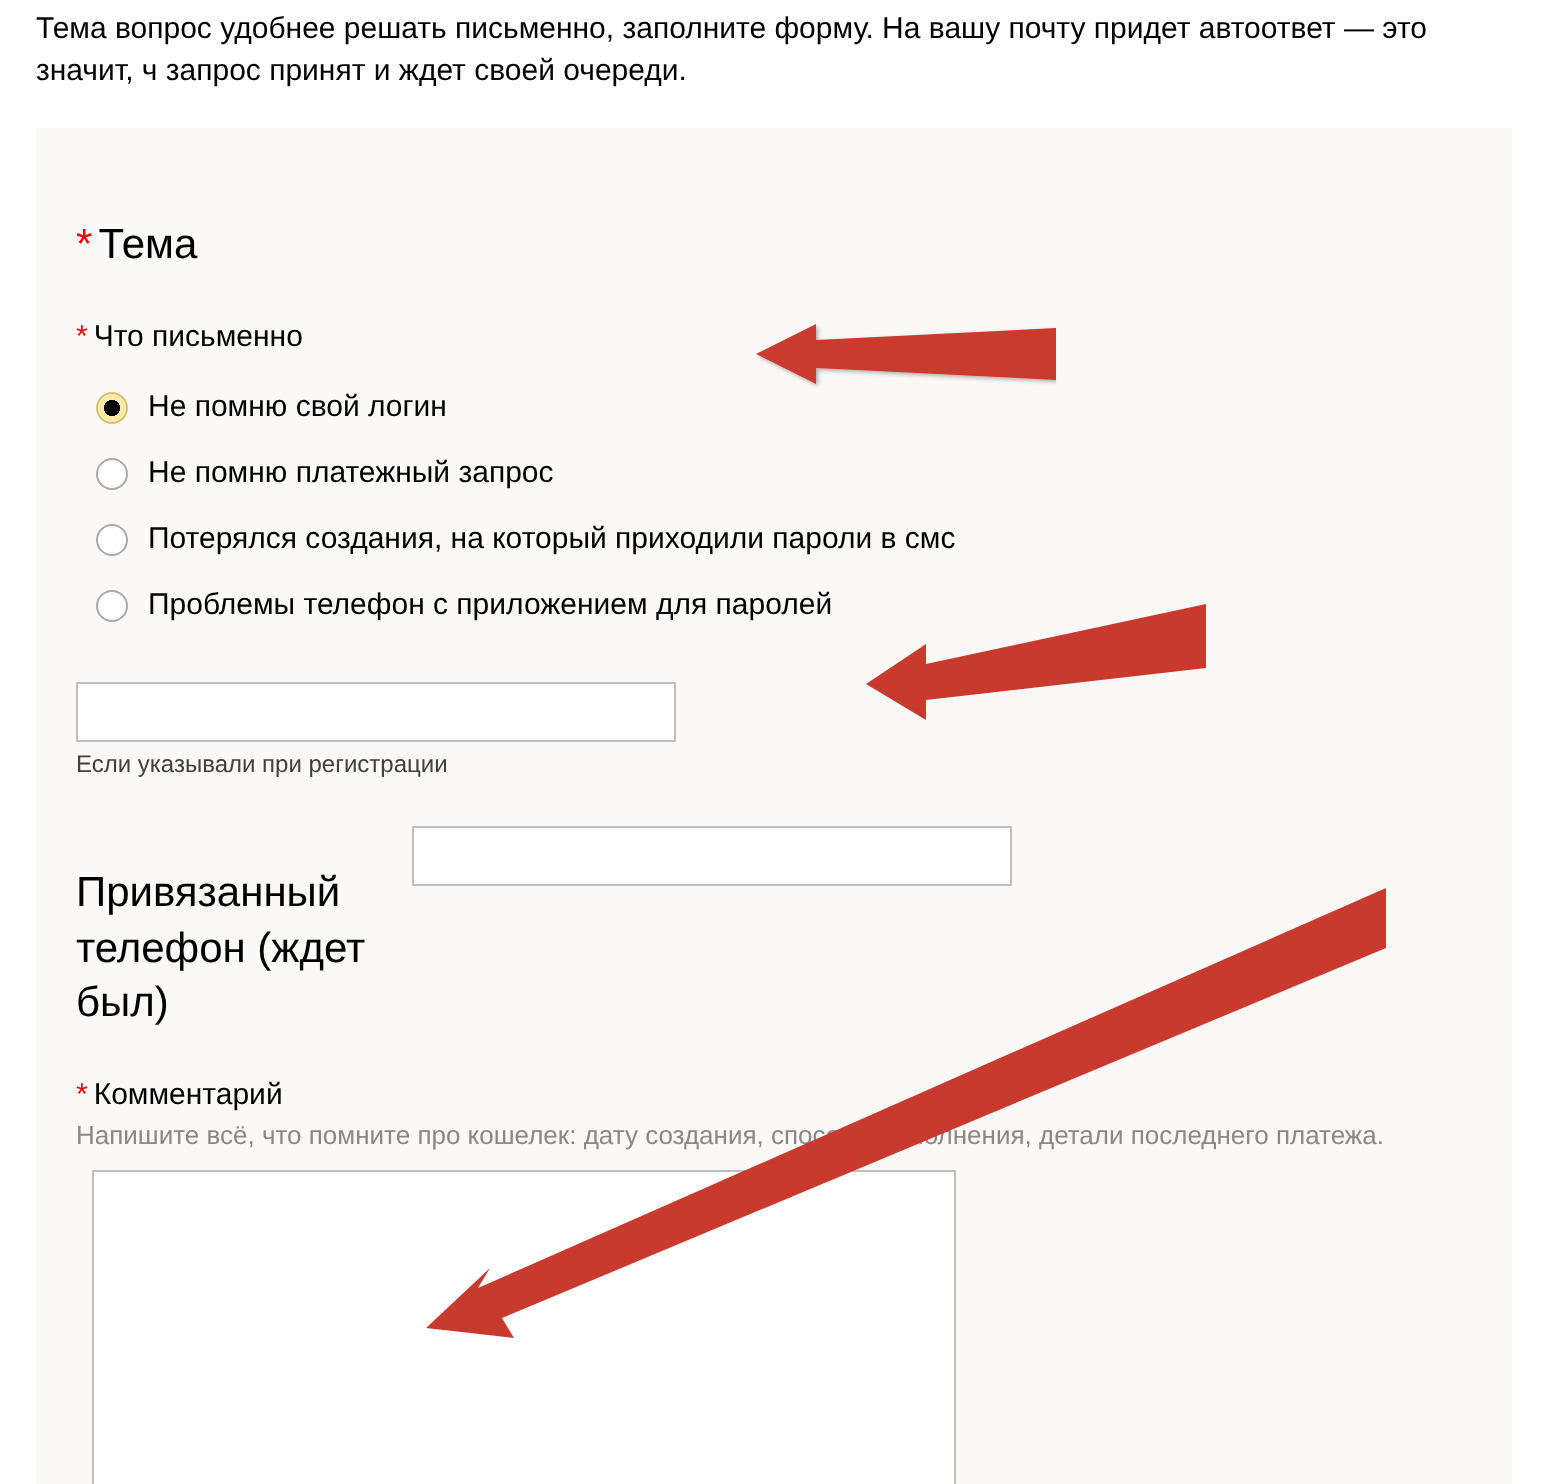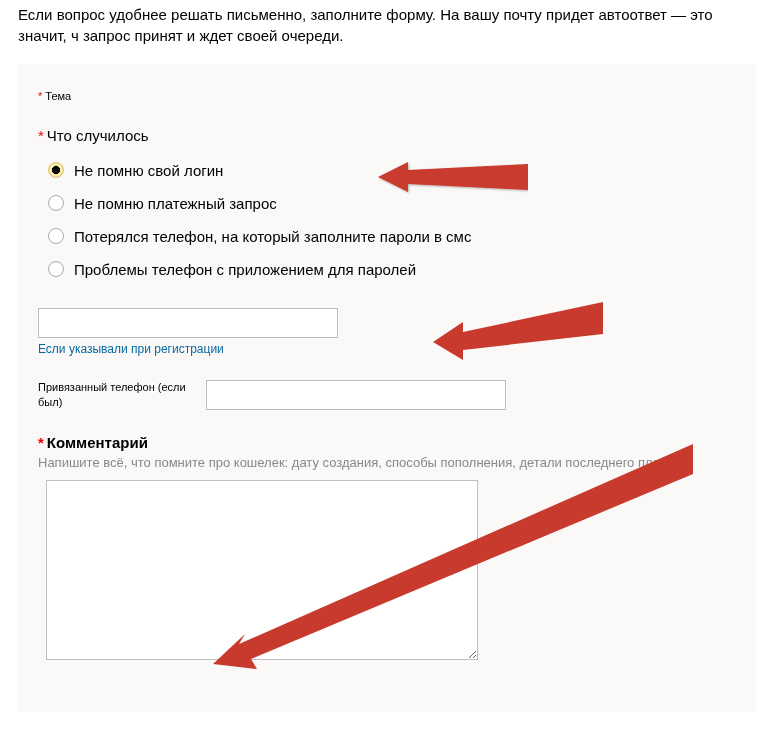--- a/index.html
+++ b/index.html
@@ -24,23 +24,24 @@
       position: relative;
     }
     .form-row {
       display: flex;
       align-items: flex-start;
       margin-bottom: 24px;
     }
     .form-label {
       width: 168px;
       flex-shrink: 0;
-      font-size: 11px;
+      font-size: 21px;
       padding-top: 5px;
       line-height: 1.3;
+      margin-top: 20px;
     }
     .required {
       color: #e00;
       margin-right: 3px;
     }
     .form-control-col {
       flex: 1;
     }
     .select-wrap {
       position: relative;
@@ -71,20 +72,21 @@
     }
     .group-title {
       font-size: 15px;
       margin-bottom: 18px;
     }
     .radio-group {
       margin-left: 10px;
     }
     .radio-item {
       display: flex;
+      align-items: center;
       margin-bottom: 16px;
       font-size: 15px;
       cursor: pointer;
     }
     .radio-circle {
       width: 16px;
       height: 16px;
       border-radius: 50%;
       border: 1px solid #aaa;
       background: #fff;
@@ -98,30 +100,29 @@
     }
     .text-input {
       width: 300px;
       height: 30px;
       border: 1px solid #bfbfbf;
       background: #fff;
       padding: 0 8px;
       font-size: 14px;
     }
     .hint {
-      color: #0369a1;
+      color: #404040;
       font-size: 12px;
       margin-top: 4px;
     }
     .section-block {
       margin-bottom: 22px;
     }
     .comment-label {
       margin-bottom: 4px;
-      font-weight: bold;
     }
     .comment-hint {
       color: #888;
       font-size: 13px;
       margin-bottom: 10px;
     }
     .textarea {
       width: 432px;
       height: 180px;
       border: 1px solid #bfbfbf;
@@ -134,63 +135,63 @@
       margin-left: 8px;
     }
     .arrow {
       position: absolute;
       pointer-events: none;
     }
   </style>
 </head>
 <body>
 
-<div class="intro">Если вопрос удобнее решать письменно, заполните форму. На вашу почту придет автоответ — это значит, ч запрос принят и ждет своей очереди.</div>
+<div class="intro">Тема вопрос удобнее решать письменно, заполните форму. На вашу почту придет автоответ — это значит, ч запрос принят и ждет своей очереди.</div>
 
 <div class="form-area">
 
   <div class="form-row">
     <div class="form-label">
       <span class="required">*</span><span>Тема</span>
     </div>
   </div>
 
   <div class="section-block">
     <div class="group-title">
-      <span class="required">*</span><span>Что случилось</span>
+      <span class="required">*</span><span>Что письменно</span>
     </div>
     <div class="radio-group">
       <div class="radio-item">
         <span class="radio-circle selected"></span>
         <span>Не помню свой логин</span>
       </div>
       <div class="radio-item">
         <span class="radio-circle"></span>
         <span>Не помню платежный запрос</span>
       </div>
       <div class="radio-item">
         <span class="radio-circle"></span>
-        <span>Потерялся телефон, на который заполните пароли в смс</span>
+        <span>Потерялся создания, на который приходили пароли в смс</span>
       </div>
       <div class="radio-item">
         <span class="radio-circle"></span>
         <span>Проблемы телефон с приложением для паролей</span>
       </div>
     </div>
   </div>
 
   <div class="form-row" style="margin-top:30px;">
     <div class="form-control-col">
       <input class="text-input" type="text" value="" style="">
       <div class="hint">Если указывали при регистрации</div>
     </div>
   </div>
 
   <div class="form-row">
-    <div class="form-label" style="padding-top:0;">Привязанный телефон (если был)</div>
+    <div class="form-label" style="padding-top:0;">Привязанный телефон (ждет был)</div>
     <div class="form-control-col">
       <input class="text-input" type="text" value="" style="">
     </div>
   </div>
 
   <div class="section-block">
     <div class="comment-label">
       <span class="required">*</span><span>Комментарий</span>
     </div>
     <div class="comment-hint">Напишите всё, что помните про кошелек: дату создания, способы пополнения, детали последнего платежа.</div>

